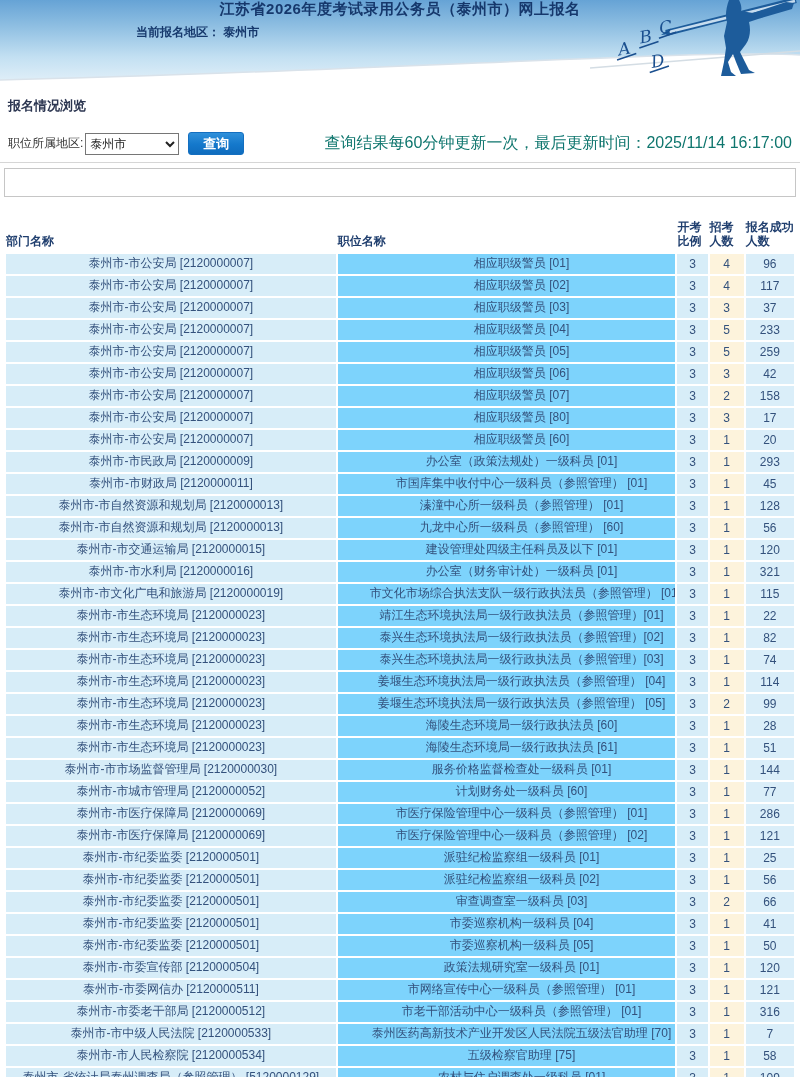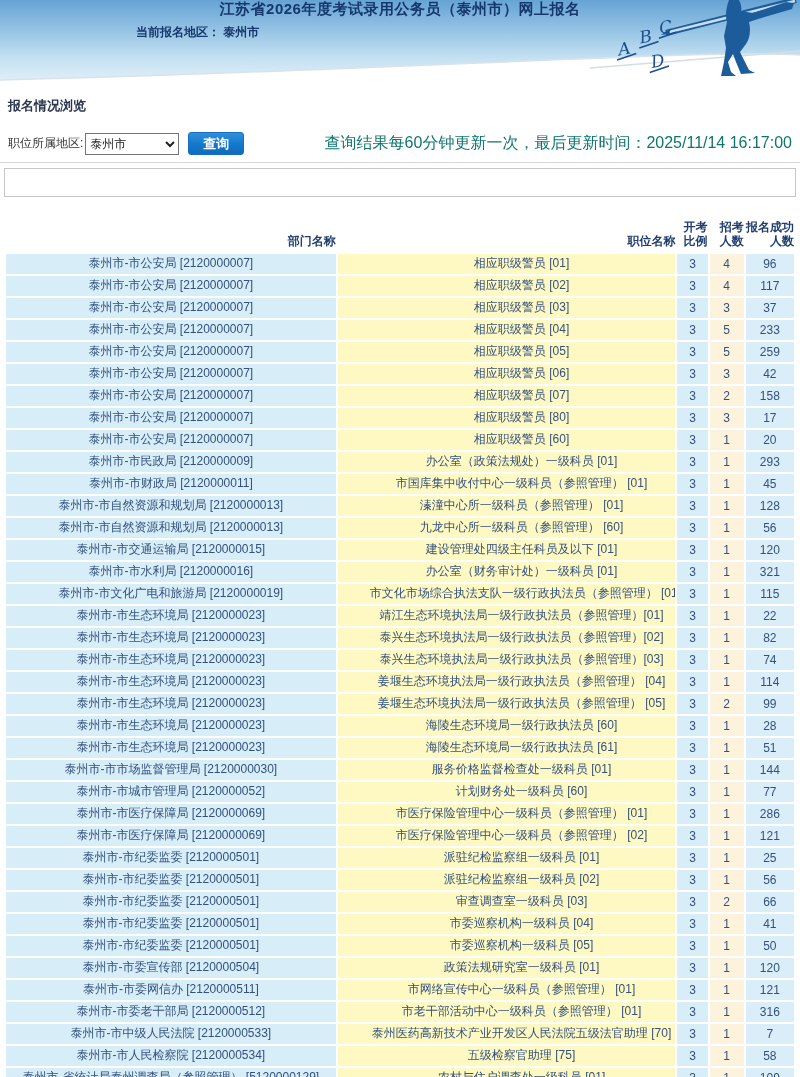--- a/index.html
+++ b/index.html
@@ -25,25 +25,25 @@
     background:linear-gradient(180deg,#2f90da,#1478cb 55%,#0f6cbd);color:#fff;font-weight:bold;
     font-size:13px;line-height:20px;cursor:pointer;padding:0;}
   .update-note{margin-left:auto;font-size:16px;color:#0f766e;white-space:nowrap;}
 
   .divider{border-top:1px solid #d6d6d6;margin-top:7px;}
   .message-box{margin:5px 4px 0 4px;height:27px;border:1px solid #c6c6c6;background:#fff;}
 
   
   .table-wrap{margin:19px 4px 0 4px;}
   table{width:100%;border-collapse:separate;border-spacing:2px;font-size:12px;table-layout:fixed;}
-  th{font-weight:bold;color:#1f3e6e;text-align:right;vertical-align:bottom;
+  th{font-weight:bold;color:#1f3e6e;text-align:left;vertical-align:bottom;
     padding:2px 0 3px 0;line-height:1.2;background:#fff;}
   td{height:18px;text-align:center;color:#33517c;padding:1px 2px;overflow:hidden;white-space:nowrap;}
   td.col-dept{background:#d7edf8;}
-  td.col-pos{background:#fef9c3;padding-left:32px;}
+  td.col-pos{background:#7dd3fc;padding-left:32px;}
   td.col-ratio{background:#d7edf8;}
   td.col-open{background:#fdf3dc;}
   td.col-succ{background:#daeef9;}
   col.c-dept{width:328px;}
   col.c-pos{width:336px;}
   col.c-ratio{width:30px;}
   col.c-open{width:34px;}
   col.c-succ{width:48px;}
 </style>
 </head>

